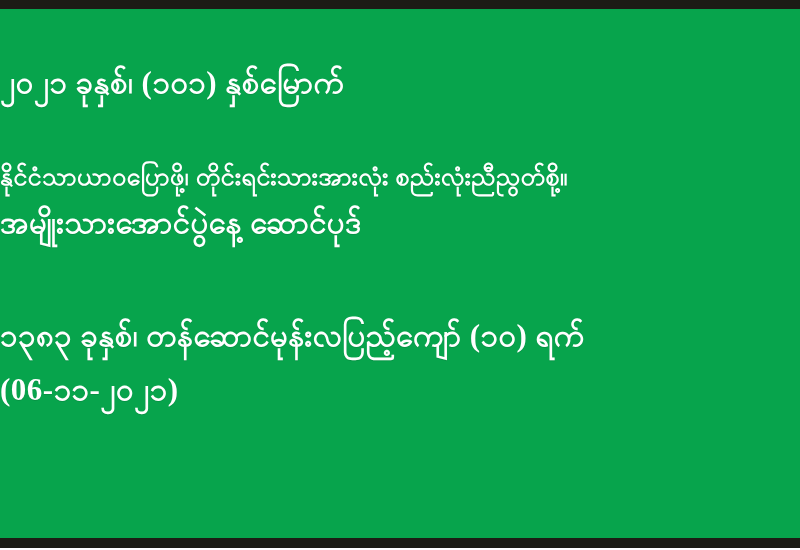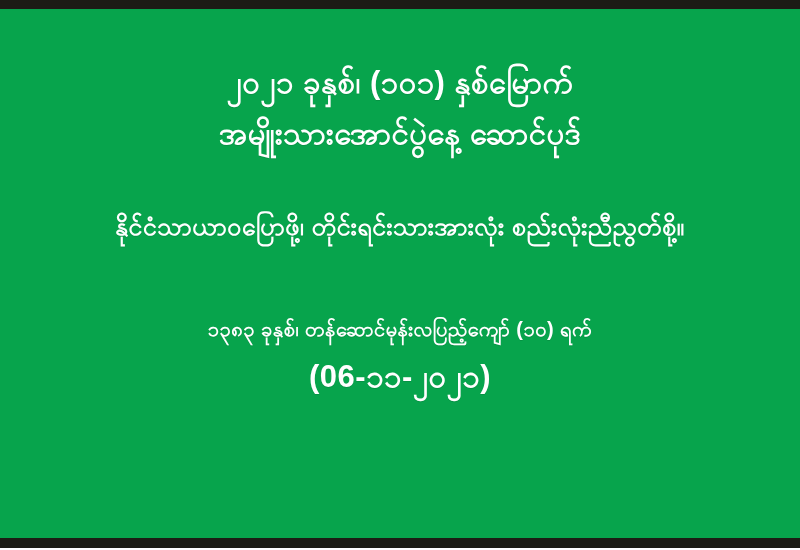--- a/index.html
+++ b/index.html
@@ -64,45 +64,44 @@
     display: flex;
     flex-direction: column;
     justify-content: flex-start;
     align-items: center;
     box-sizing: border-box;
     padding-top: 56px;
   }
 
   .line {
     color: #ffffff;
-    text-align: center;
     width: 100%;
     letter-spacing: 0.5px;
     text-shadow: 0 1px 0 rgba(0,0,0,0.10);
-    font-family: Liberation Sans, sans-serif;
+    font-family: Liberation Serif, serif;
     line-height: 1.18;
     white-space: nowrap;
   }
 
   .headline-1 {
     font-size: 31px;
     font-weight: 600;
   }
   .headline-2 {
     font-size: 31px;
     font-weight: 600;
     margin-top: 14px;
   }
   .slogan {
     font-size: 25px;
     font-weight: 600;
     margin-top: 60px;
   }
   .date-1 {
-    font-size: 20px;
+    font-size: 31px;
     font-weight: 600;
     margin-top: 76px;
   }
   .date-2 {
     font-size: 31px;
     font-weight: 600;
     margin-top: 18px;
   }
 </style>
 </head>
@@ -111,23 +110,23 @@
 <div id="banner">
 
   <div class="edge-band top"></div>
   <div class="hairline"></div>
 
   <div id="canvas">
     <div class="stack">
 
       <div class="line headline-1">၂၀၂၁ ခုနှစ်၊ (၁၀၁) နှစ်မြောက်</div>
 
+      <div class="line slogan">နိုင်ငံသာယာဝပြောဖို့၊ တိုင်းရင်းသားအားလုံး စည်းလုံးညီညွတ်စို့။</div>
+
       <div class="line headline-2">အမျိုးသားအောင်ပွဲနေ့ ဆောင်ပုဒ်</div>
-
-      <div class="line slogan">နိုင်ငံသာယာဝပြောဖို့၊ တိုင်းရင်းသားအားလုံး စည်းလုံးညီညွတ်စို့။</div>
 
       <div class="line date-1">၁၃၈၃ ခုနှစ်၊ တန်ဆောင်မုန်းလပြည့်ကျော် (၁၀) ရက်</div>
 
       <div class="line date-2">(06-၁၁-၂၀၂၁)</div>
 
     </div>
   </div>
 
   <div class="edge-band bottom"></div>
 

